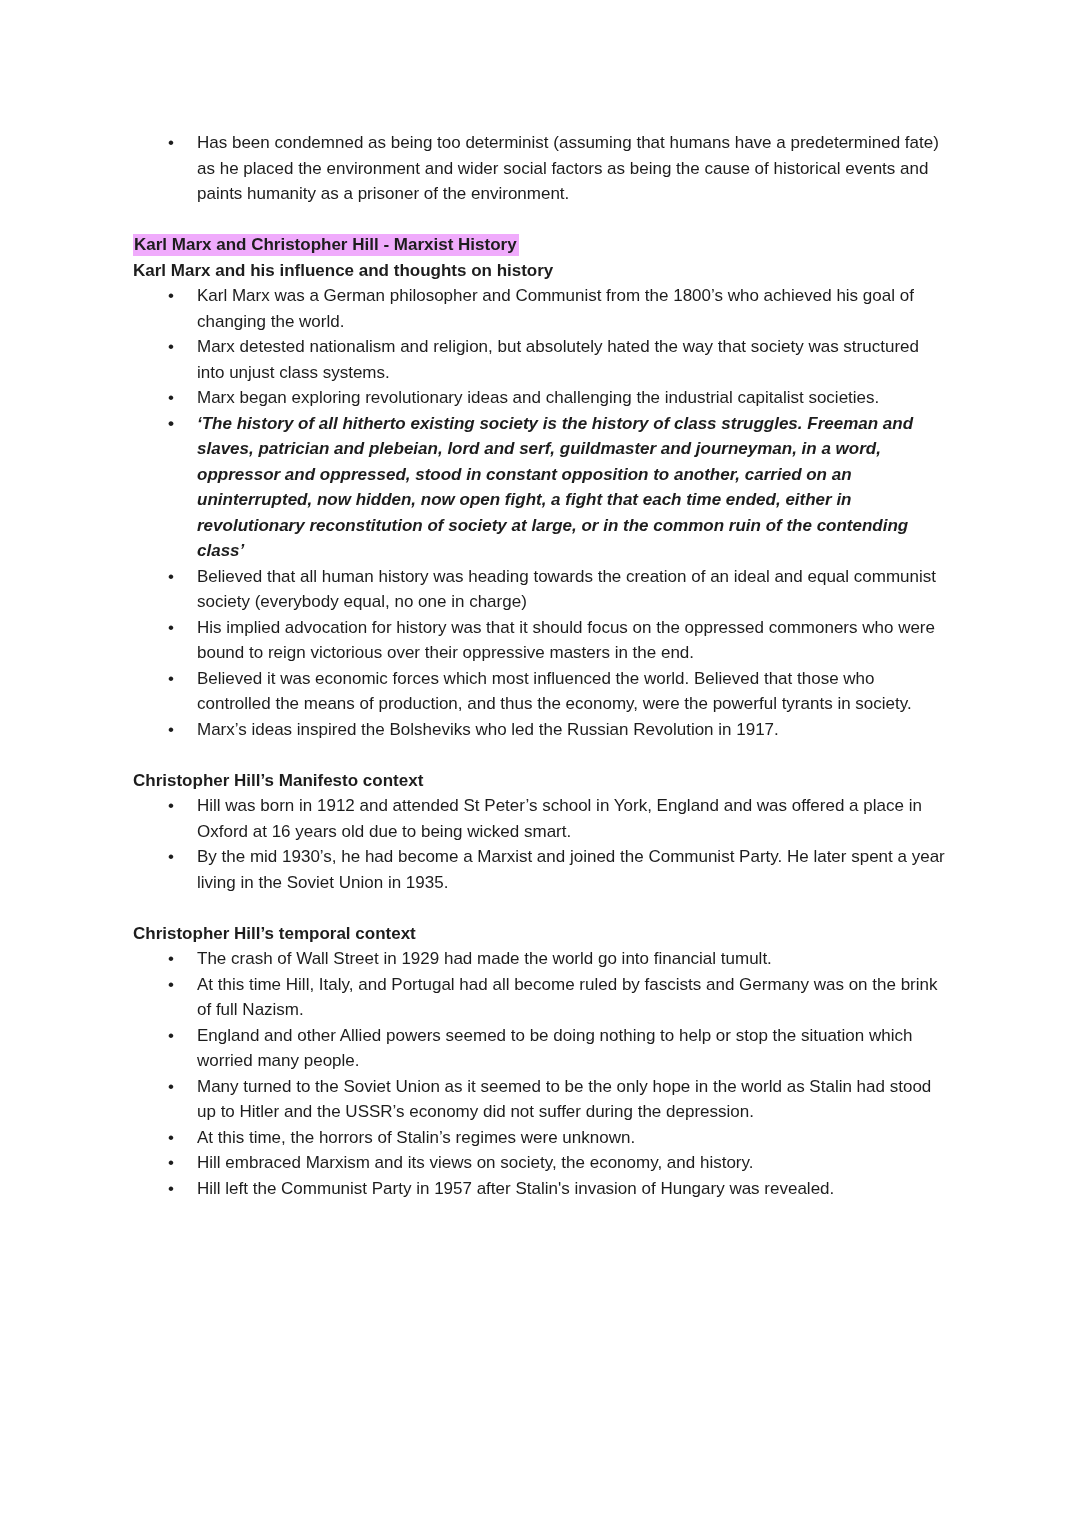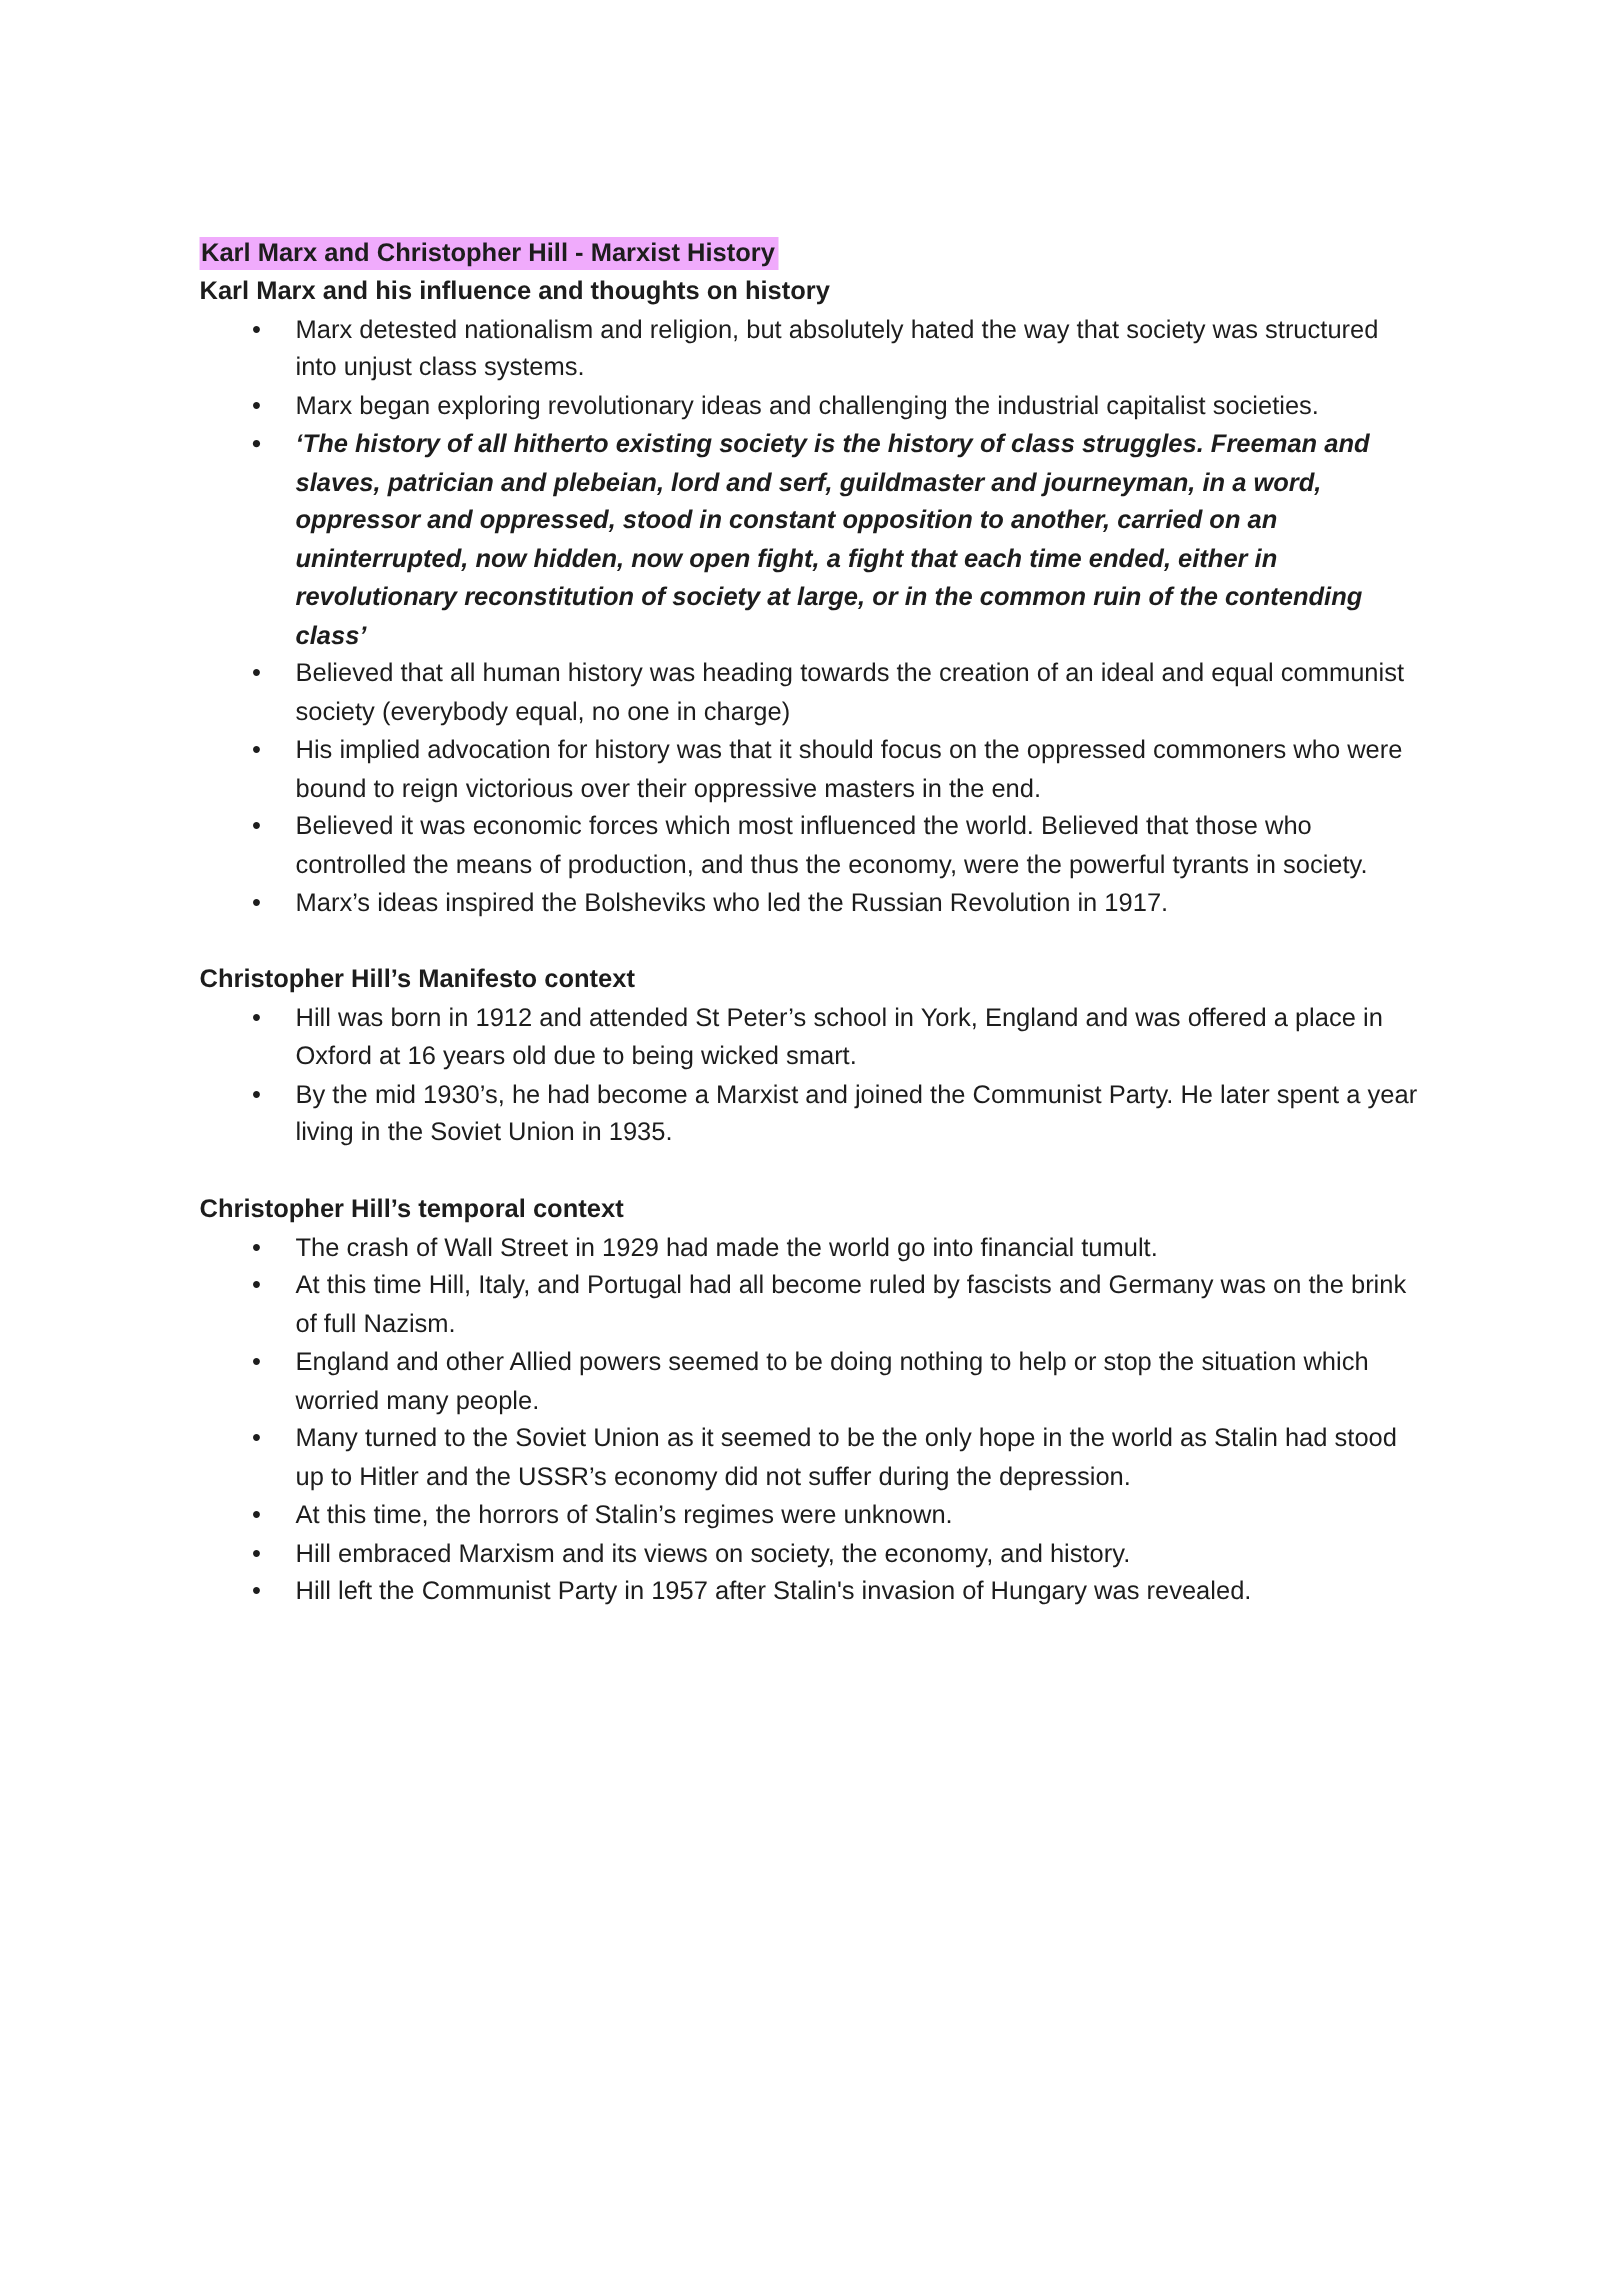--- a/index.html
+++ b/index.html
@@ -55,26 +55,30 @@
   }
   ul.bullets li.quote::before {
     font-style: normal;
   }
 </style>
 </head>
 <body>
 
 <div class="doc-page">
 
+  <ul class="bullets">
+    <li>Has been condemned as being too determinist (assuming that humans have a predetermined fate) as he placed the environment and wider social factors as being the cause of historical events and paints humanity as a prisoner of the environment.</li>
+  </ul>
 
   <h2 class="section-title section-gap"><span class="hl">Karl Marx and Christopher Hill - Marxist History</span></h2>
 
   <h2 class="section-title">Karl Marx and his influence and thoughts on history</h2>
 
   <ul class="bullets">
+    <li>Karl Marx was a German philosopher and Communist from the 1800’s who achieved his goal of changing the world.</li>
     <li>Marx detested nationalism and religion, but absolutely hated the way that society was structured into unjust class systems.</li>
     <li>Marx began exploring revolutionary ideas and challenging the industrial capitalist societies.</li>
     <li class="quote">‘The history of all hitherto existing society is the history of class struggles. Freeman and slaves, patrician and plebeian, lord and serf, guildmaster and journeyman, in a word, oppressor and oppressed, stood in constant opposition to another, carried on an uninterrupted, now hidden, now open fight, a fight that each time ended, either in revolutionary reconstitution of society at large, or in the common ruin of the contending class’</li>
     <li>Believed that all human history was heading towards the creation of an ideal and equal communist society (everybody equal, no one in charge)</li>
     <li>His implied advocation for history was that it should focus on the oppressed commoners who were bound to reign victorious over their oppressive masters in the end.</li>
     <li>Believed it was economic forces which most influenced the world. Believed that those who controlled the means of production, and thus the economy, were the powerful tyrants in society.</li>
     <li>Marx’s ideas inspired the Bolsheviks who led the Russian Revolution in 1917.</li>
   </ul>
 
   <h2 class="section-title section-gap">Christopher Hill’s Manifesto context</h2>

